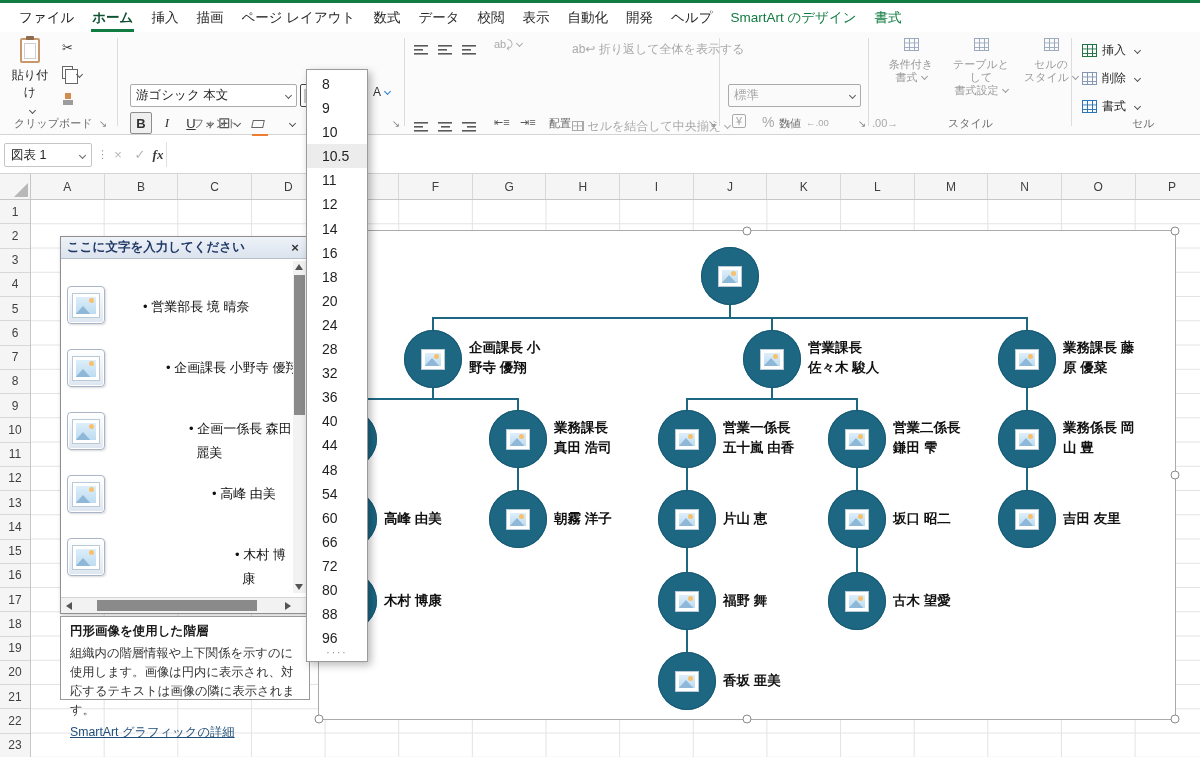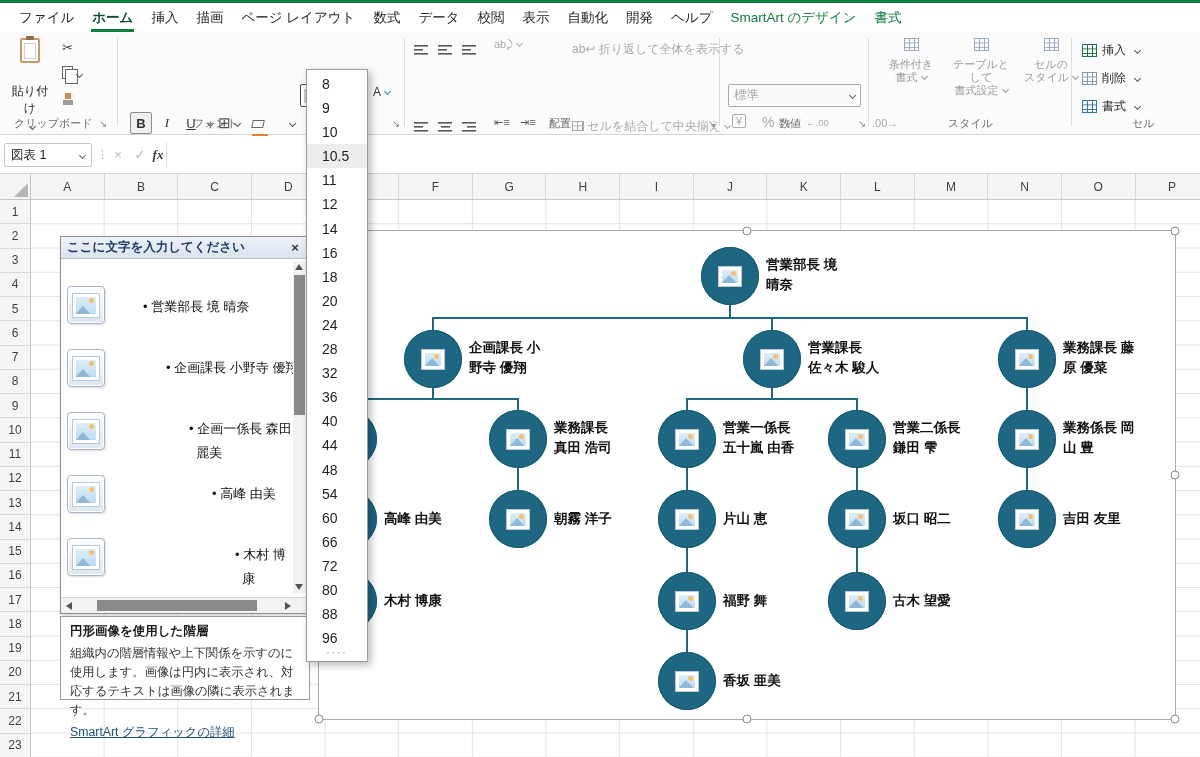--- a/index.html
+++ b/index.html
@@ -168,29 +168,33 @@
 
   <div class="ribbon">
     <div class="vsep" style="left:117px"></div>
     <div class="vsep" style="left:404px"></div>
     <div class="vsep" style="left:719px"></div>
     <div class="vsep" style="left:868px"></div>
     <div class="vsep" style="left:1071px"></div>
 
     <div class="abs" style="left:8px;top:6px;width:44px;text-align:center">
       <div class="clip"></div>
-      <div class="ptxt" style="margin-top:20px">貼り付け</div>
+      <div class="ptxt" style="margin-top:4px">貼り付け</div>
       <span class="cv" style="color:#555"></span>
     </div>
     <div class="abs scis" style="left:62px;top:8px">✂</div>
     <div class="abs" style="left:62px;top:33px"><span class="copyic"></span><span class="cv" style="color:#555"></span></div>
     <div class="abs" style="left:62px;top:60px"><span class="brushic"></span></div>
     <div class="gname" style="left:14px">クリップボード</div>
     <div class="launch" style="left:97px">↘</div>
 
+    <div class="combo abs" style="left:130px;top:52px;width:167px;height:23px">
+      <span>游ゴシック 本文</span>
+        <span class="cv"></span>
+    </div>
     <div class="combo focus abs" style="left:300px;top:52px;width:42px;height:23px;padding:0 3px">
       <span class="selhl">10.5</span>
         <span class="cv"></span>
     </div>
     <div class="abs" style="left:347px;top:53px;font-size:14px;color:#333">A<span class="cv up" style="color:#2b7cd3"></span></div>
     <div class="abs" style="left:373px;top:53px;font-size:12px;color:#333">A<span class="cv" style="color:#2b7cd3"></span></div>
     <div class="btn22 tog abs" style="left:130px;top:80px;font-weight:bold">
         <span>B</span>
       </div>
     <div class="btn22 abs" style="left:156px;top:80px;font-style:italic;font-family:'Liberation Serif',serif">
@@ -358,22 +362,20 @@
         <div class="conn" style="left: 707px; top: 237px; width: 2px; height: 22px;"></div>
         <div class="conn" style="left: 28px; top: 317px; width: 2px; height: 24px;"></div>
         <div class="conn" style="left: 367px; top: 317px; width: 2px; height: 24px;"></div>
         <div class="conn" style="left: 537px; top: 317px; width: 2px; height: 24px;"></div>
         <div class="conn" style="left: 367px; top: 399px; width: 2px; height: 22px;"></div>
         <div class="node" style="left: 382px; top: 16px;">
           <div class="pic">
             <div class="sky"></div>
           </div>
         </div>
-        <div class="nlabel" style="left: 447px; top: 24px;">営業部長 境
-晴奈</div>
         <div class="node" style="left: 85px; top: 99px;">
           <div class="pic">
             <div class="sky"></div>
           </div>
         </div>
         <div class="nlabel" style="left: 150px; top: 107px;">企画課長 小
 野寺 優翔</div>
         <div class="node" style="left: 424px; top: 99px;">
           <div class="pic">
             <div class="sky"></div>

